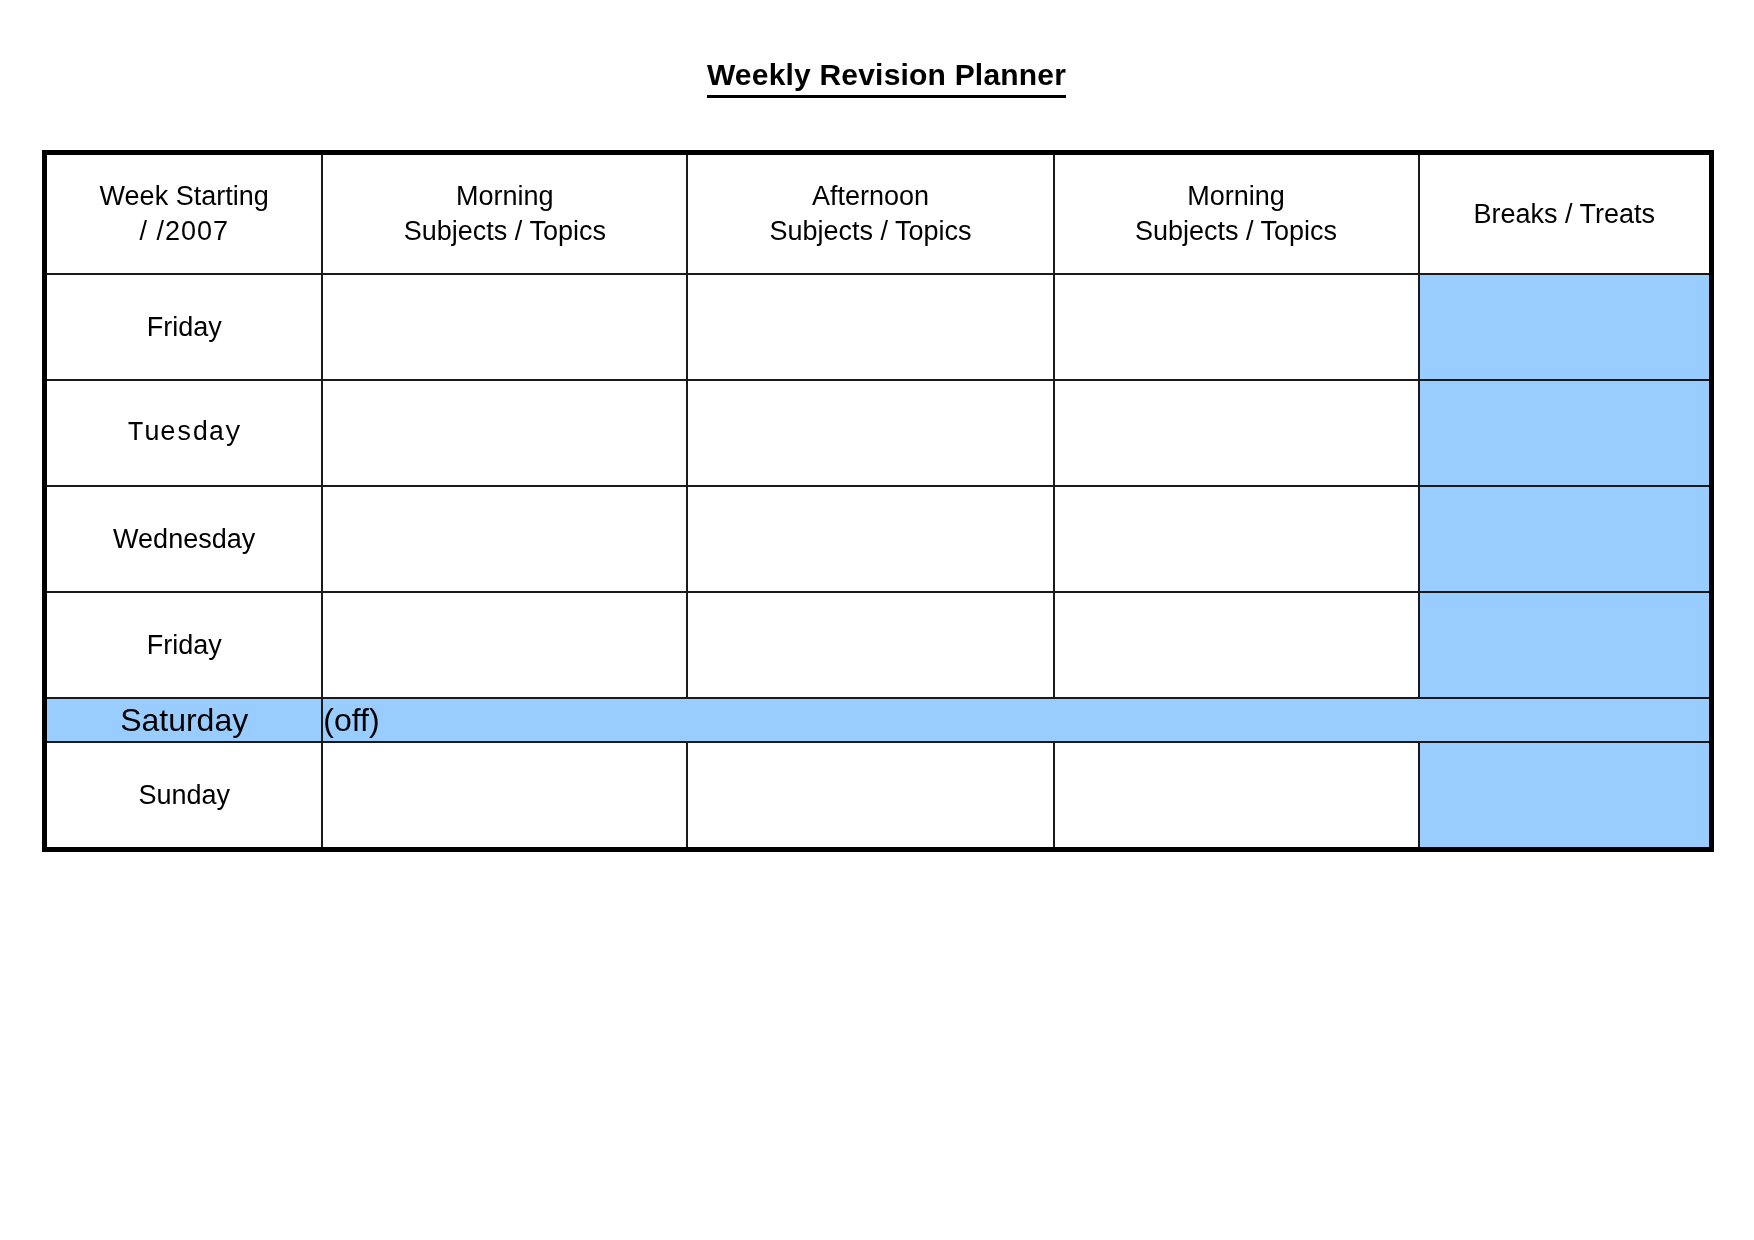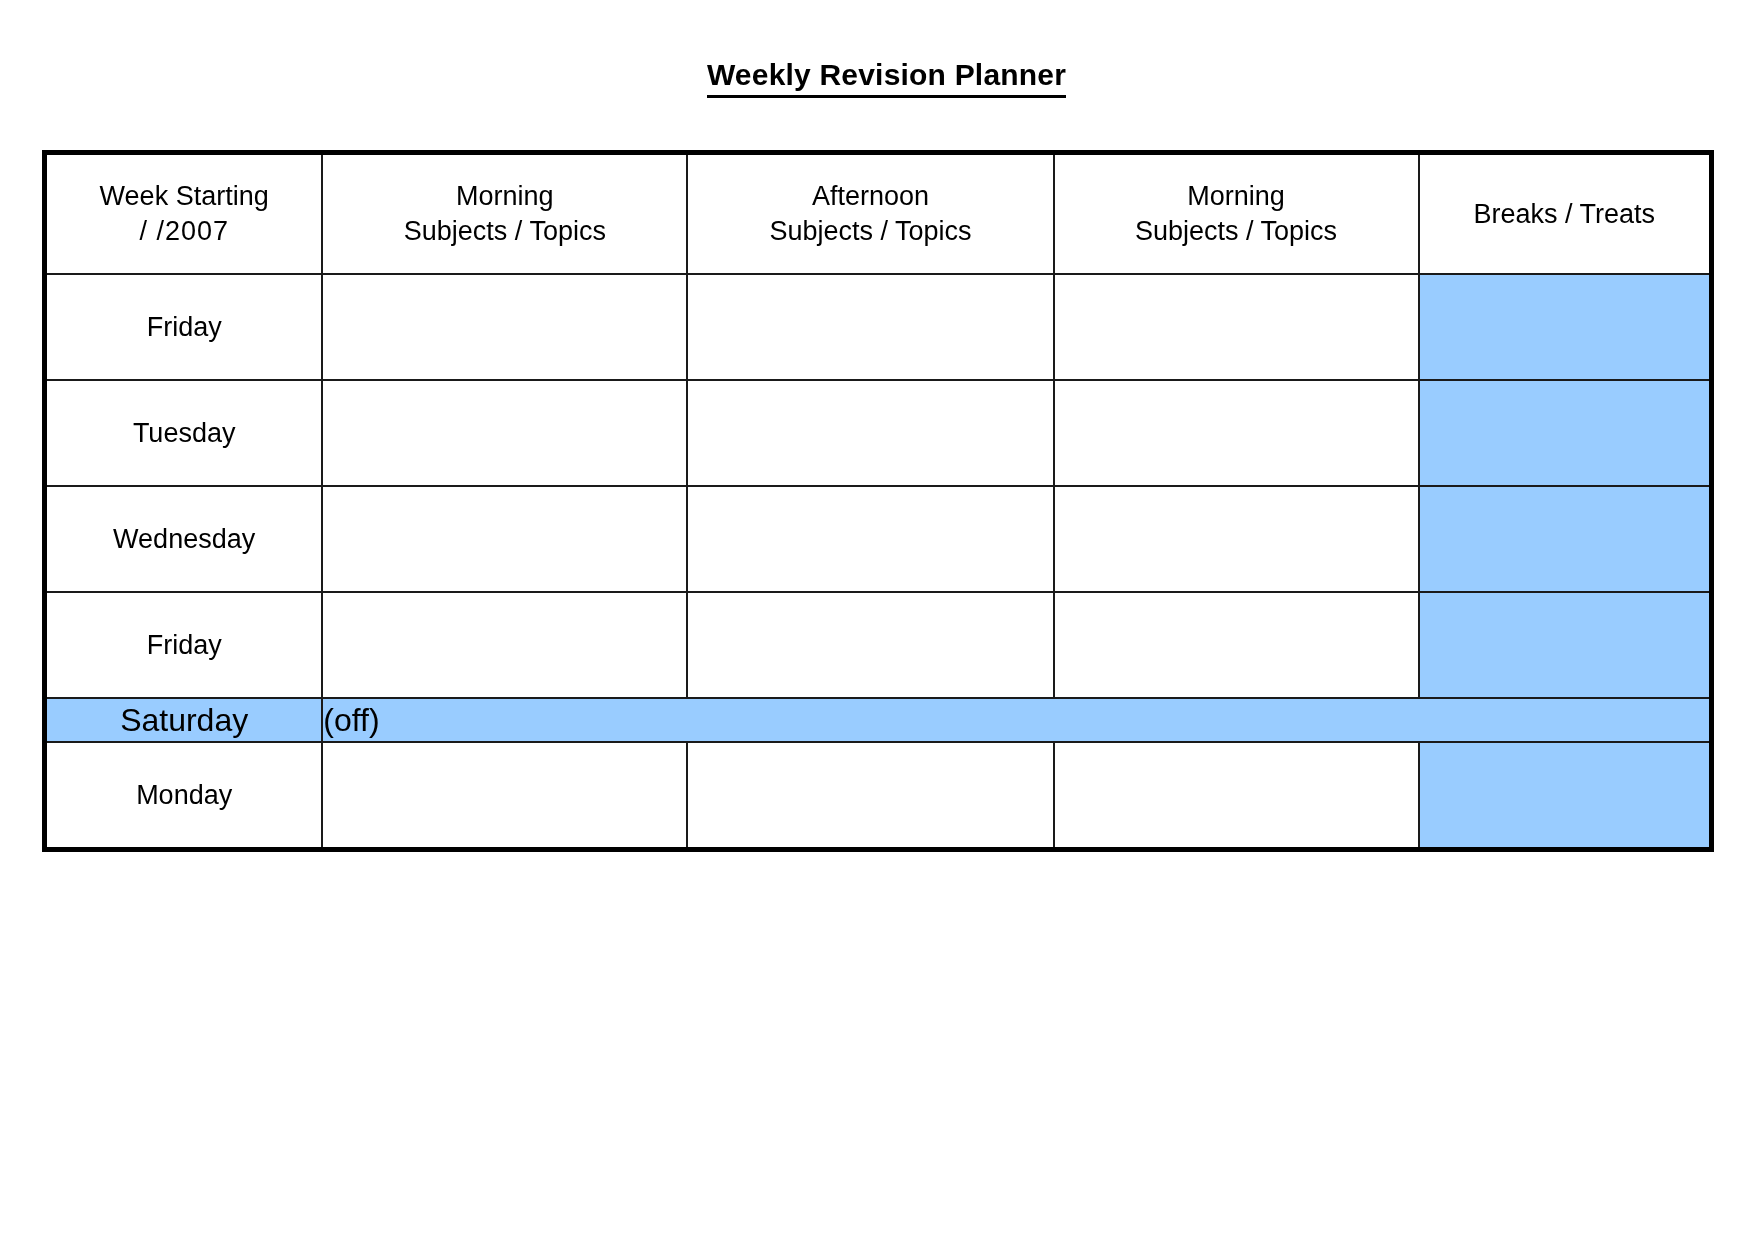--- a/index.html
+++ b/index.html
@@ -99,21 +99,21 @@
   tr.saturday-row td.day-name,
   tr.saturday-row td.sat-span {
     background: #99CCFF;
     font-size: 32px;
   }
   tr.saturday-row td.sat-span {
     text-align: left;
   }
 
   .day-monday    { background: #FF99CC; }
-  .day-tuesday   { background: #FFCC99; }
+  .day-tuesday   { background: #FFCC99; font-family: Liberation Mono, monospace; }
   .day-wednesday { background: #FFFF99; }
   .day-thursday  { background: #CCFFCC; }
   .day-friday    { background: #CCFFFF; margin-top: 20px; }
   .day-saturday  { background: #99CCFF; }
   .day-sunday    { background: #CC99FF; }
 </style>
 </head>
 <body>
 
 <div class="page">
@@ -187,21 +187,21 @@
           <td class="slot"></td>
           <td class="breaks"></td>
         </tr>
 
         <tr class="saturday-row">
           <td class="day-name day-saturday">Saturday</td>
           <td class="sat-span" colspan="4">(off)</td>
         </tr>
 
         <tr class="day-row">
-          <td class="day-name day-sunday">Monday</td>
+          <td class="day-name day-sunday">Sunday</td>
           <td class="slot"></td>
           <td class="slot"></td>
           <td class="slot"></td>
           <td class="breaks"></td>
         </tr>
 
       </tbody>
     </table>
   </div>
 

